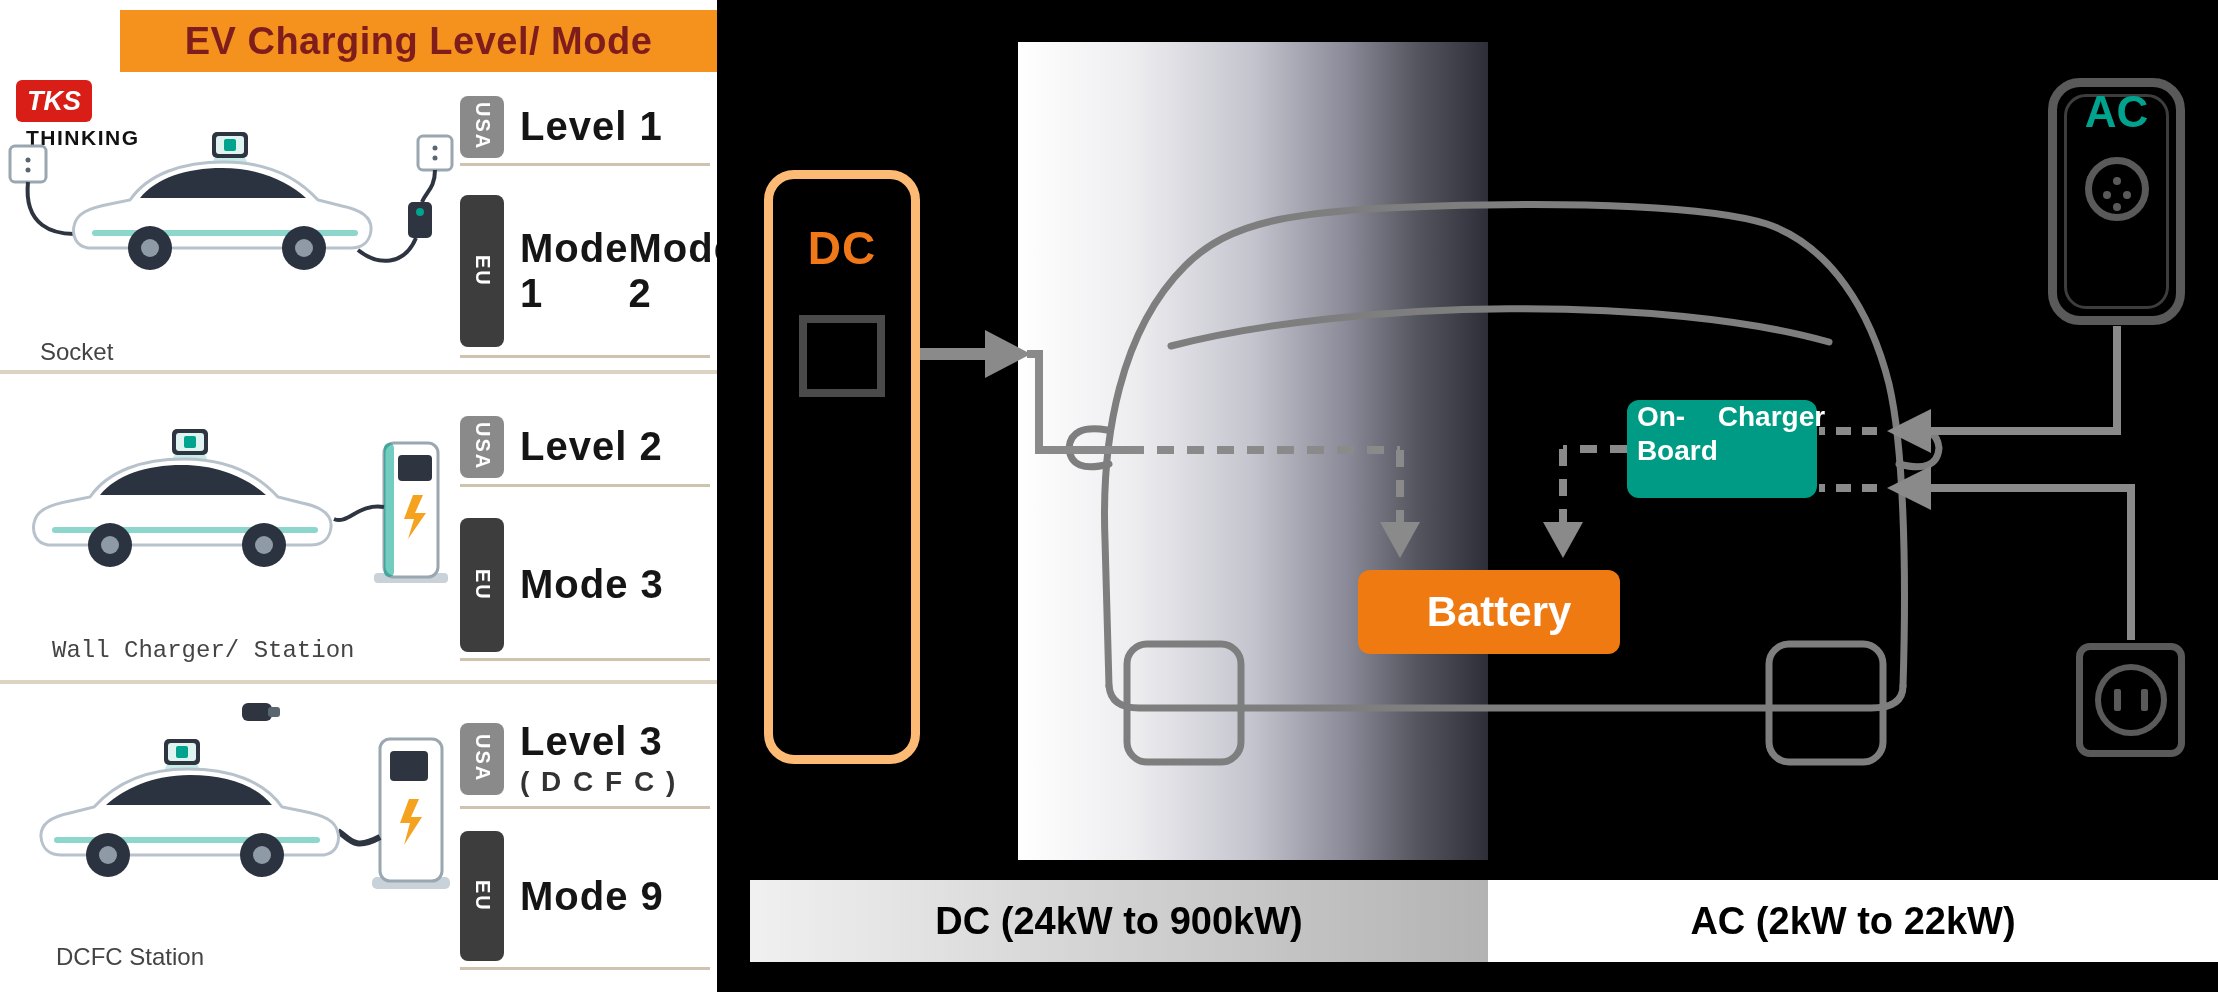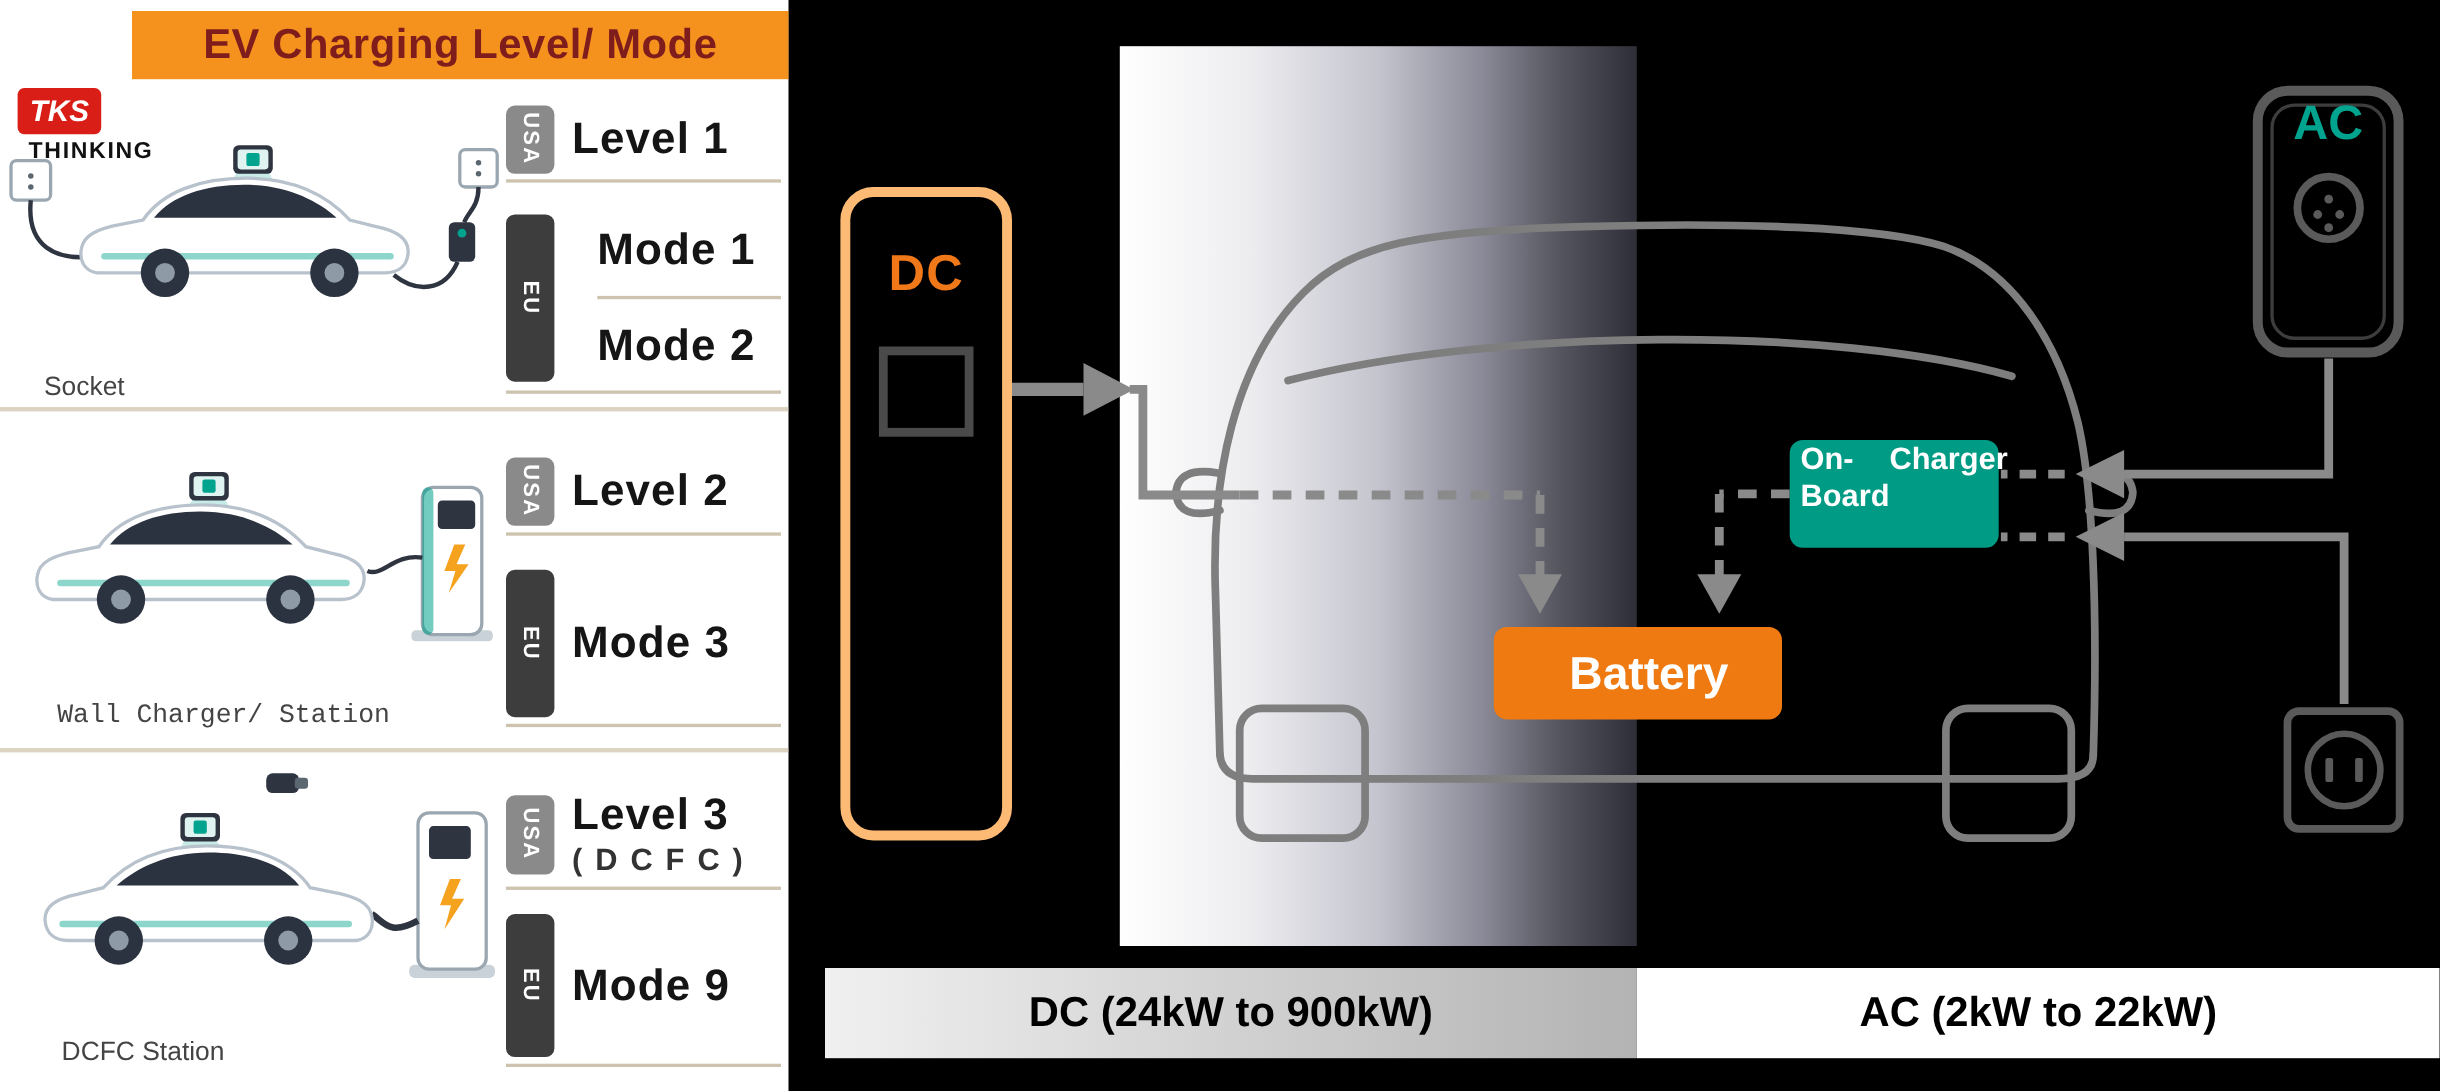--- a/index.html
+++ b/index.html
@@ -42,21 +42,21 @@
   .badge{writing-mode:vertical-rl;text-orientation:mixed;color:#fff;font-weight:bold;font-size:20px;
     letter-spacing:2px;border-radius:8px;display:flex;align-items:center;justify-content:center;flex:0 0 44px;}
   .badge.usa{background:var(--usa-gray);height:62px;}
   .badge.usa.tall3{height:72px;}
   .badge.eu{background:var(--eu-dark);}
   .lvl-text{font-size:40px;font-weight:bold;color:#151515;letter-spacing:1px;}
   .lvl-sub{font-size:28px;font-weight:600;color:#333;letter-spacing:2px;margin-top:2px;}
   .row-usa1{margin-top:12px;height:76px;}
   .row-eu1{margin-top:20px;height:172px;}
   .row-eu1 .badge.eu{height:152px;}
-  .modes{flex:1;display:flex;flex-direction:column;margin-left:23px;}
+  .modes{flex:1;display:flex;flex-direction:row;}
   .mode{height:84px;display:flex;align-items:center;}
   .mode-divider{height:3px;background:var(--tan);width:100%;}
   .row-usa2{margin-top:34px;height:78px;}
   .row-eu2{margin-top:24px;height:150px;}
   .row-eu2 .badge.eu{height:134px;}
   .row-usa3{margin-top:26px;height:98px;}
   .row-eu3{margin-top:16px;height:145px;}
   .row-eu3 .badge.eu{height:130px;}
 
   

